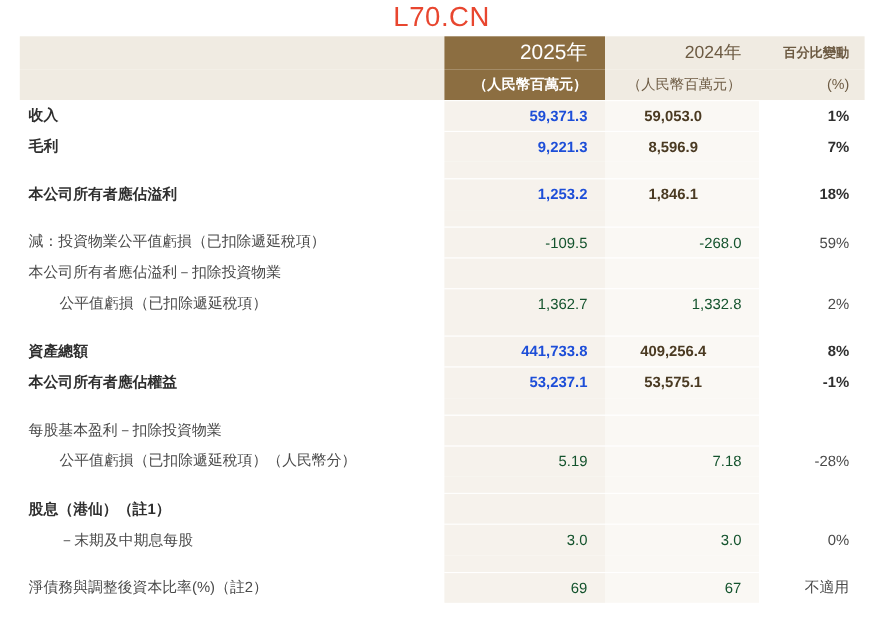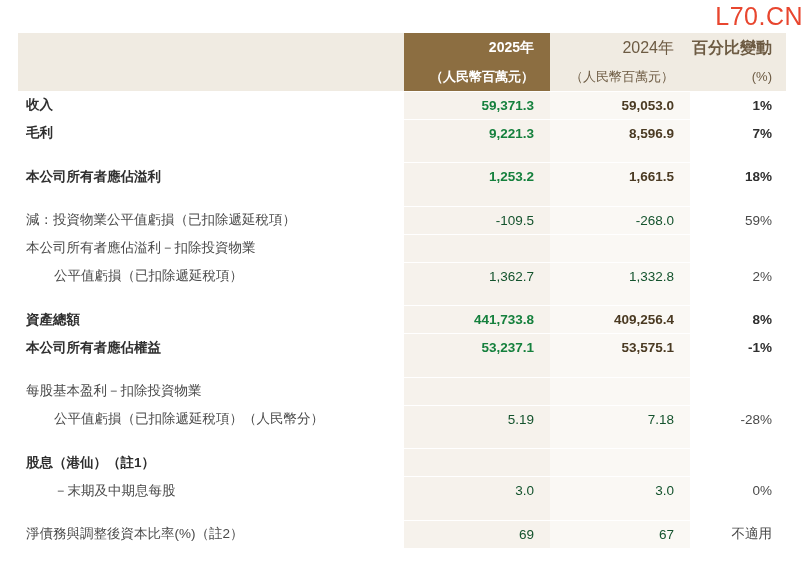--- a/index.html
+++ b/index.html
@@ -12,21 +12,21 @@
     height: 583px;
     font-family: "Liberation Sans", sans-serif;
     position: relative;
     overflow: hidden;
   }
   #watermark {
     position: absolute;
     top: 2px;
     left: 0;
     width: 803px;
-    text-align: right;
+    text-align: center;
     font-size: 25px;
     color: #e8462f;
     font-family: "Liberation Sans", sans-serif;
     letter-spacing: 0.5px;
     z-index: 5;
   }
   #table-wrap {
     position: absolute;
     top: 33px;
     left: 18px;
@@ -48,37 +48,37 @@
     vertical-align: middle;
   }
   .hdr-blank {
     background: #f0ebe2;
   }
   .hdr-y1 {
     background: #8a6d3b;
     background: #8c6e41;
     color: #ffffff;
     text-align: right;
-    font-weight: bold;
-    font-size: 14px;
+    font-weight: normal;
+    font-size: 19px;
     padding-right: 16px;
   }
   .hdr-y2 {
     background: #f0ebe2;
     color: #6d5b43;
     text-align: right;
     font-size: 16px;
     padding-right: 16px;
   }
   .hdr-pct {
     background: #f0ebe2;
     color: #6d5b43;
     font-weight: bold;
     text-align: right;
-    font-size: 16px;
+    font-size: 12px;
     padding-right: 14px;
   }
   .hdr-row1 td { height: 30px; }
   .hdr-row2 td { height: 28px; }
   .hdr-y1.sub { font-weight: bold; font-size: 13px; }
   .hdr-y2.sub { font-size: 13px; }
   .hdr-pct.sub { font-weight: normal; font-size: 13px; }
 
   
   tbody tr { height: 28px; }
@@ -108,22 +108,22 @@
     padding-right: 16px;
   }
   td.pct {
     text-align: right;
     color: #4a4a4a;
     padding-right: 14px;
     background: #ffffff;
   }
   tr.bold td.num, tr.bold td.pct { font-weight: bold; color: #3a3020; }
   tr.bold td.pct { color: #2f2f2f; }
-  tr.bold td.y1 { color: #15803d; padding-left: 12px; }
-  tr.bold td.y2 { color: #4a3a22; }
+  tr.bold td.y1 { color: #1d4ed8; padding-left: 12px; }
+  tr.bold td.y2 { color: #4a3a22; text-align: center; }
   tr.spacer { height: 13px; }
   tr.spacer td { border-top: none; }
   tr.spacer td.y1 { background: #f6f2ec; }
   tr.spacer td.y2 { background: #faf8f4; }
   tr.spacer td.label, tr.spacer td.pct { background: #ffffff; }
 </style>
 </head>
 <body>
 
 <div id="watermark">L70.CN</div>
@@ -165,21 +165,21 @@
         </tr>
         <tr class="spacer">
           <td class="label">&nbsp;</td>
           <td class="num y1">&nbsp;</td>
           <td class="num y2">&nbsp;</td>
           <td class="pct">&nbsp;</td>
         </tr>
         <tr class="bold">
           <td class="label bold">本公司所有者應佔溢利</td>
           <td class="num y1">1,253.2</td>
-          <td class="num y2">1,661.5</td>
+          <td class="num y2">1,846.1</td>
           <td class="pct">18%</td>
         </tr>
         <tr class="spacer">
           <td class="label">&nbsp;</td>
           <td class="num y1">&nbsp;</td>
           <td class="num y2">&nbsp;</td>
           <td class="pct">&nbsp;</td>
         </tr>
         <tr class="">
           <td class="label">減：投資物業公平值虧損（已扣除遞延稅項）</td>

